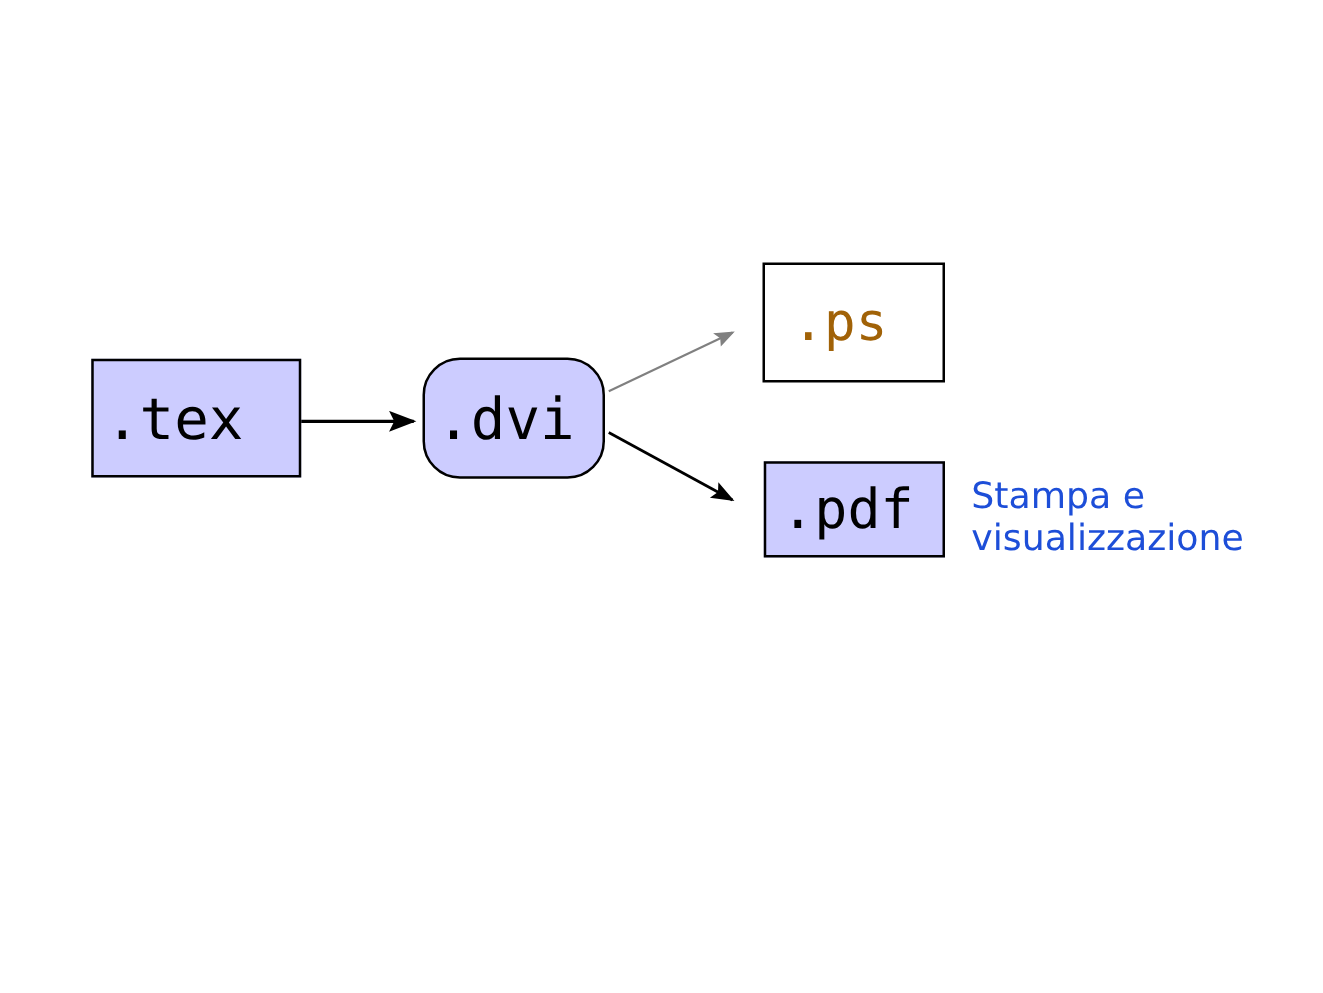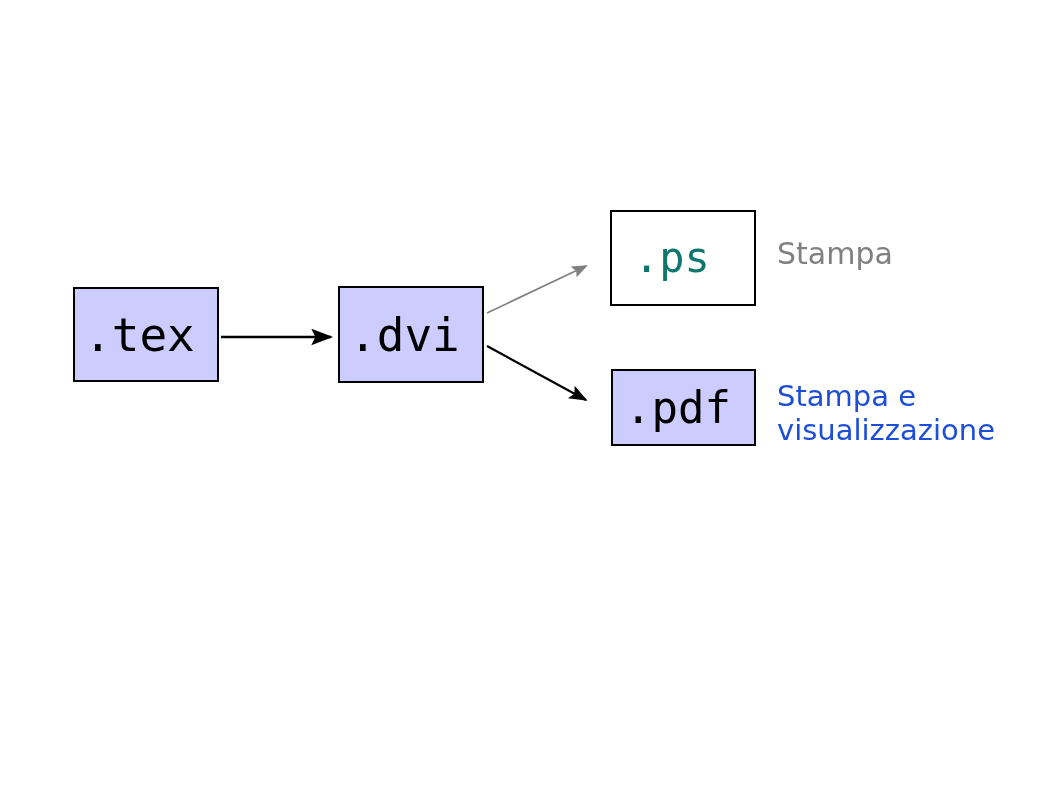--- a/index.html
+++ b/index.html
@@ -34,45 +34,46 @@
     letter-spacing: 0px;
   }
   .node-filled {
     background: #ccccff;
     border: 2px solid #000000;
     color: #000000;
   }
   .node-outline {
     background: #ffffff;
     border: 2px solid #000000;
-    color: #0f766e;
+    color: #a16207;
   }
   .node-label {
     display: block;
     line-height: 1;
   }
   .annotation {
     position: absolute;
     font-family: "DejaVu Sans", sans-serif;
     line-height: 1.18;
     white-space: pre-line;
   }
   .annotation-muted { color: #808080; }
   .annotation-strong { color: #1d4ed8; }
 
   
   #node-tex {
-    left: 73px;  top: 287px;  width: 146px; height: 95px;
+    left: 73px;  top: 287px;  width: 168px; height: 95px;
     font-size: 46px;
     padding-left: 9px;
   }
   #node-dvi {
     left: 338px; top: 286px;  width: 146px; height: 97px;
     font-size: 46px;
     padding-left: 9px;
+    border-radius: 30px;
   }
   #node-ps {
     left: 610px; top: 210px;  width: 146px; height: 96px;
     font-size: 42px;
     padding-left: 22px;
   }
   #node-pdf {
     left: 611px; top: 369px;  width: 145px; height: 77px;
     font-size: 44px;
     padding-left: 12px;
@@ -123,18 +124,17 @@
   </div>
 
   <div class="node node-outline" id="node-ps">
     <span class="node-label">.ps</span>
   </div>
 
   <div class="node node-filled" id="node-pdf">
     <span class="node-label">.pdf</span>
   </div>
 
-  <div class="annotation annotation-muted" id="ann-stampa">Stampa</div>
 
   <div class="annotation annotation-strong" id="ann-stampa-vis">Stampa e
 visualizzazione</div>
 
 </div>
 
 </body></html>

